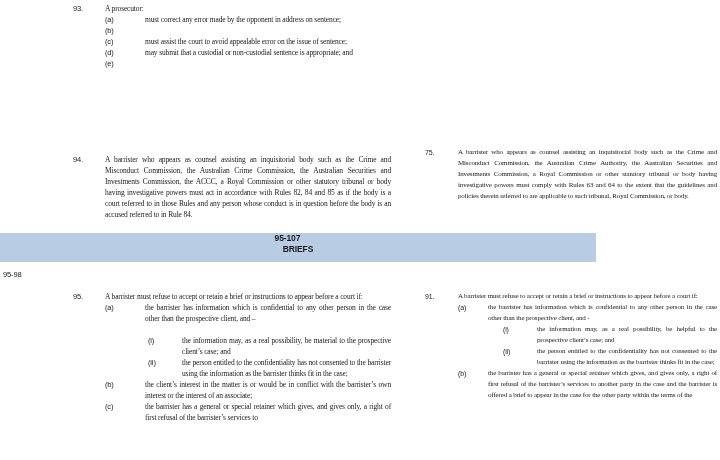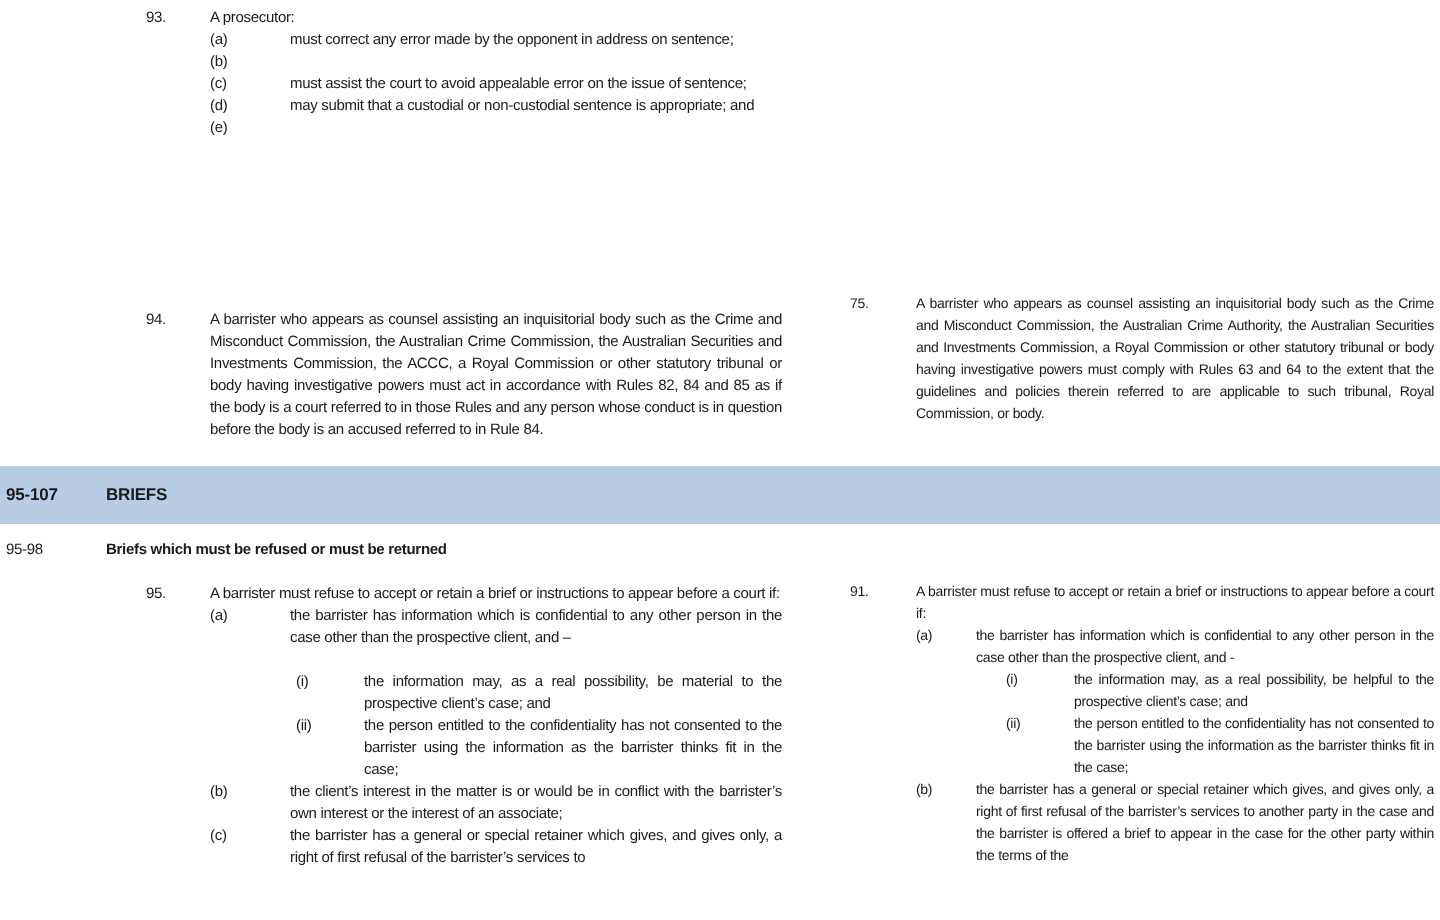--- a/index.html
+++ b/index.html
@@ -22,33 +22,33 @@
 
   .sub { display:grid; align-items:start; }
   .lcol .sub { grid-template-columns:40px 1fr; }
   .rcol .sub { grid-template-columns:30px 1fr; }
 
   .subsub { display:grid; align-items:start; grid-template-columns:34px 1fr; }
   .lcol .ssgroup { margin-left:3px; }
   .rcol .ssgroup { margin-left:15px; }
   .gap-before { margin-top:11px; }
 
-  .just { text-align:justify; }
+  .just { text-align:justify;font-family:Liberation Serif, serif; }
 
   #p93 { left:53px;  top:3px;   width:318px; }
   #p94 { left:53px;  top:154px; width:318px; }
   #p75 { left:425px; top:147px; width:292px; }
   #p95 { left:53px;  top:291px; width:318px; }
   #p91 { left:425px; top:291px; width:292px; }
 
   #band {
-    left:0; top:233px; width:720px; height:29px;
+    left:0; top:233px; width:596px; height:29px;
     background:#b8cce4;
     display:flex; align-items:center;
-    font-weight:700; font-size:8.5px; letter-spacing:-0.1px;
+    font-weight:700; font-size:8.5px; letter-spacing:-0.1px;flex-direction:column;
   }
   #band .range { margin-left:3px; width:50px; flex:0 0 auto; }
 
   #subhead {
     left:0; top:269px; width:720px;
     display:flex; align-items:center;
     font-size:7.5px; letter-spacing:-0.15px;
   }
   #subhead .range { margin-left:3px; width:50px; flex:0 0 auto; }
   #subhead .title { font-weight:700; }
@@ -99,21 +99,20 @@
     </div>
   </div>
 
   <div class="block" id="band">
     <span class="range">95-107</span>
     <span class="title">BRIEFS</span>
   </div>
 
   <div class="block" id="subhead">
     <span class="range">95-98</span>
-    <span class="title">Briefs which must be refused or must be returned</span>
   </div>
 
   <div class="block lcol" id="p95">
     <div class="para">
       <span>95.</span>
       <div>
         <div class="just">A barrister must refuse to accept or retain a brief or instructions to appear before a court if:</div>
         <div class="sub">
           <span>(a)</span>
           <div>

